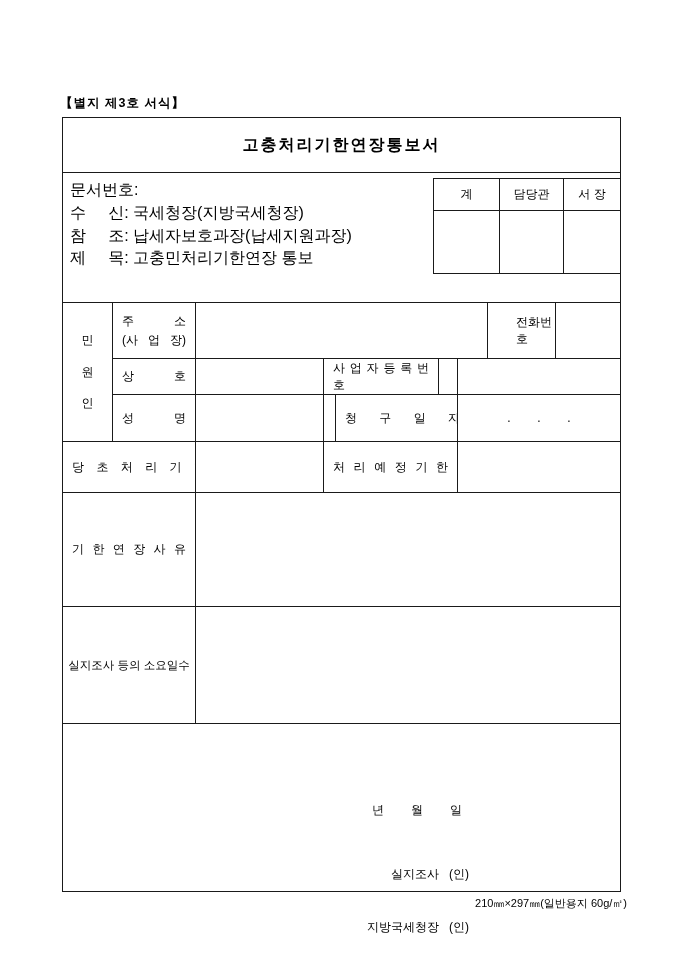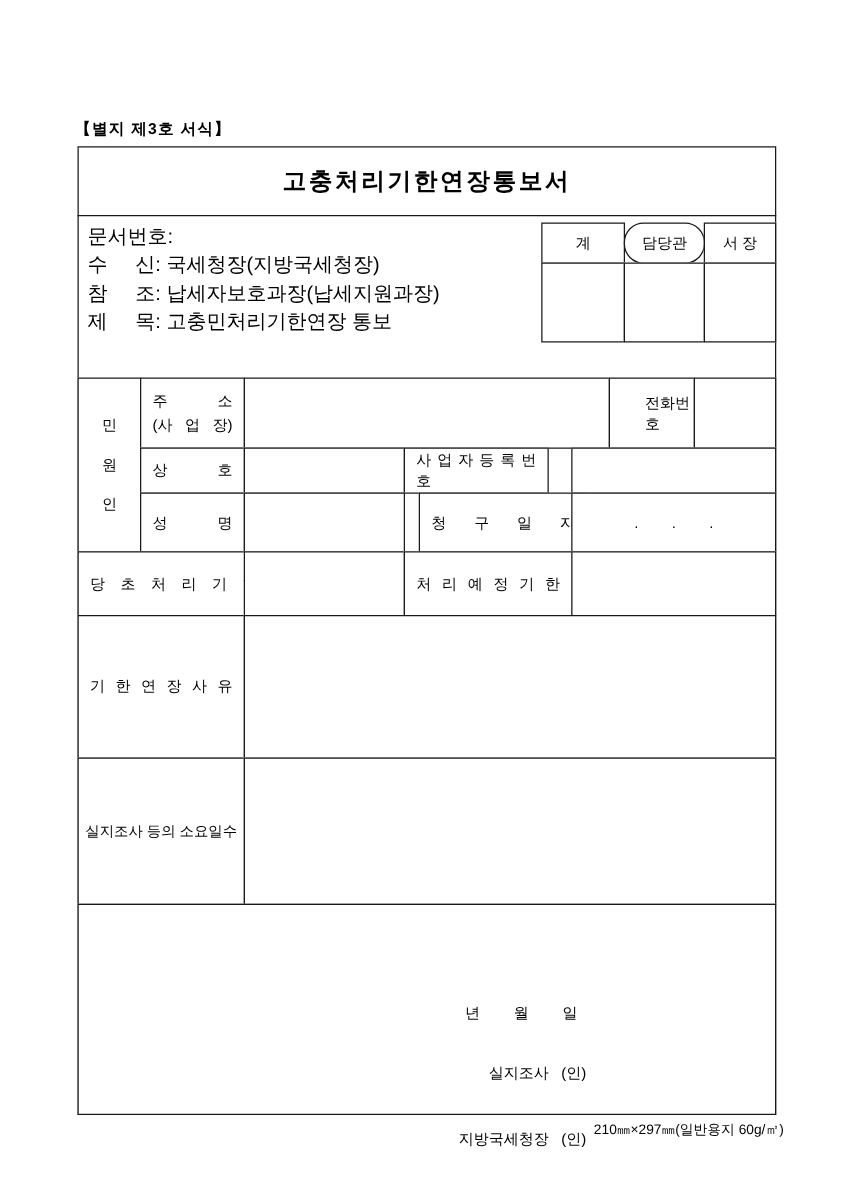--- a/index.html
+++ b/index.html
@@ -15,45 +15,45 @@
   .jus.twoline .jtext{line-height:1.55;}
   .vgroup{display:flex;flex-direction:column;align-items:center;justify-content:space-evenly;
     font-size:12px;padding:14px 0;}
   .hline{position:absolute;border-top:1px solid #1a1a1a;height:0;}
   .txtline{position:absolute;font-size:16px;line-height:16px;white-space:pre;}
   .form-tag{position:absolute;left:60px;top:95px;font-size:12.5px;font-weight:bold;letter-spacing:1px;}
   .frame{position:absolute;left:62px;top:117px;width:559px;height:775px;
     border:1px solid #1a1a1a;box-sizing:border-box;}
   .title{position:absolute;left:62px;top:117px;width:559px;height:56px;
     display:flex;align-items:center;justify-content:center;
-    font-size:19px;font-weight:bold;letter-spacing:2px;}
+    font-size:16px;font-weight:bold;letter-spacing:2px;}
   .dots{justify-content:center;white-space:pre;}
   .sign-block{position:absolute;left:62px;top:723px;width:559px;height:169px;}
   .sign-inner{position:absolute;top:50px;right:151px;text-align:right;font-size:12px;white-space:pre;}
-  .sign-date{line-height:16px;padding-right:6px;letter-spacing:1px;}
+  .sign-date{line-height:16px;margin-bottom:16px;padding-right:6px;letter-spacing:1px;}
   .sign-line{line-height:25px;}
   .paper-note{position:absolute;left:62px;top:896px;width:565px;text-align:right;font-size:11px;}
 </style>
 </head>
 <body>
 
 <div class="form-tag">【별지 제3호 서식】</div>
 
 <div class="frame"></div>
 
 <div class="title">고충처리기한연장통보서</div>
 <div class="hline" style="left:62px;top:172px;width:559px;"></div>
 
 <div class="txtline" style="left:70px;top:182px;">문서번호:</div>
 <div class="txtline" style="left:70px;top:205px;">수     신: 국세청장(지방국세청장)</div>
 <div class="txtline" style="left:70px;top:228px;">참     조: 납세자보호과장(납세지원과장)</div>
 <div class="txtline" style="left:70px;top:250px;">제     목: 고충민처리기한연장 통보</div>
 
 <div class="cell lbl" style="left:433px;top:178px;width:67px;height:33px;">계</div>
-<div class="cell lbl" style="left:499px;top:178px;width:65px;height:33px;border-radius:16px;">담당관</div>
+<div class="cell lbl" style="left:499px;top:178px;width:65px;height:33px;">담당관</div>
 <div class="cell lbl" style="left:563px;top:178px;width:58px;height:33px;">서 장</div>
 <div class="cell" style="left:433px;top:210px;width:67px;height:64px;"></div>
 <div class="cell" style="left:499px;top:210px;width:65px;height:64px;"></div>
 <div class="cell" style="left:563px;top:210px;width:58px;height:64px;"></div>
 
 <div class="cell vgroup" style="left:62px;top:302px;width:51px;height:140px;">
   <span>민</span>
   <span>원</span>
   <span>인</span>
 </div>

